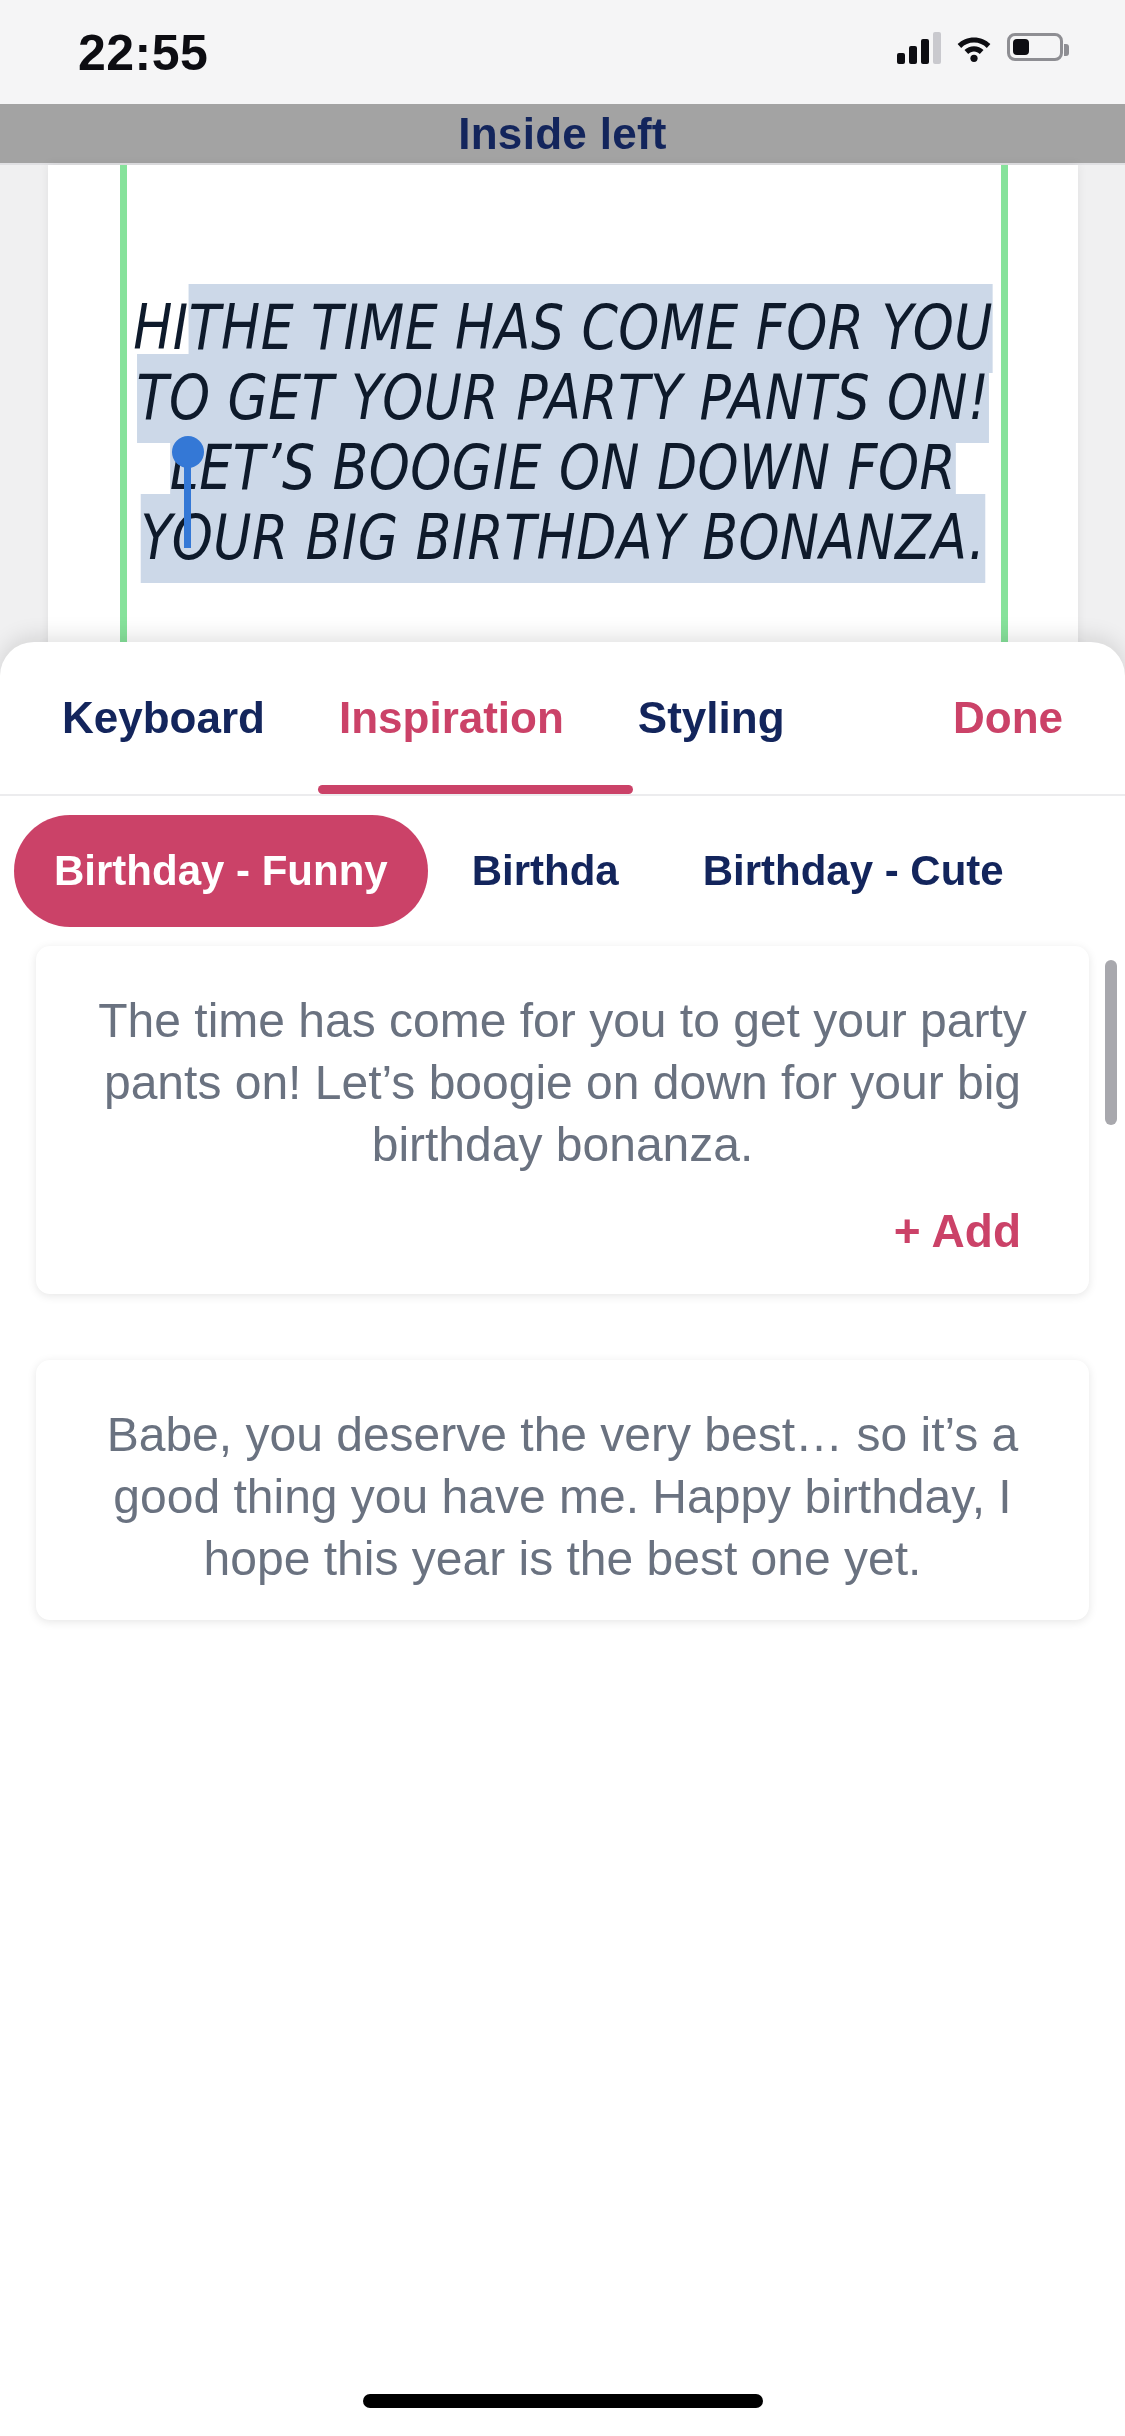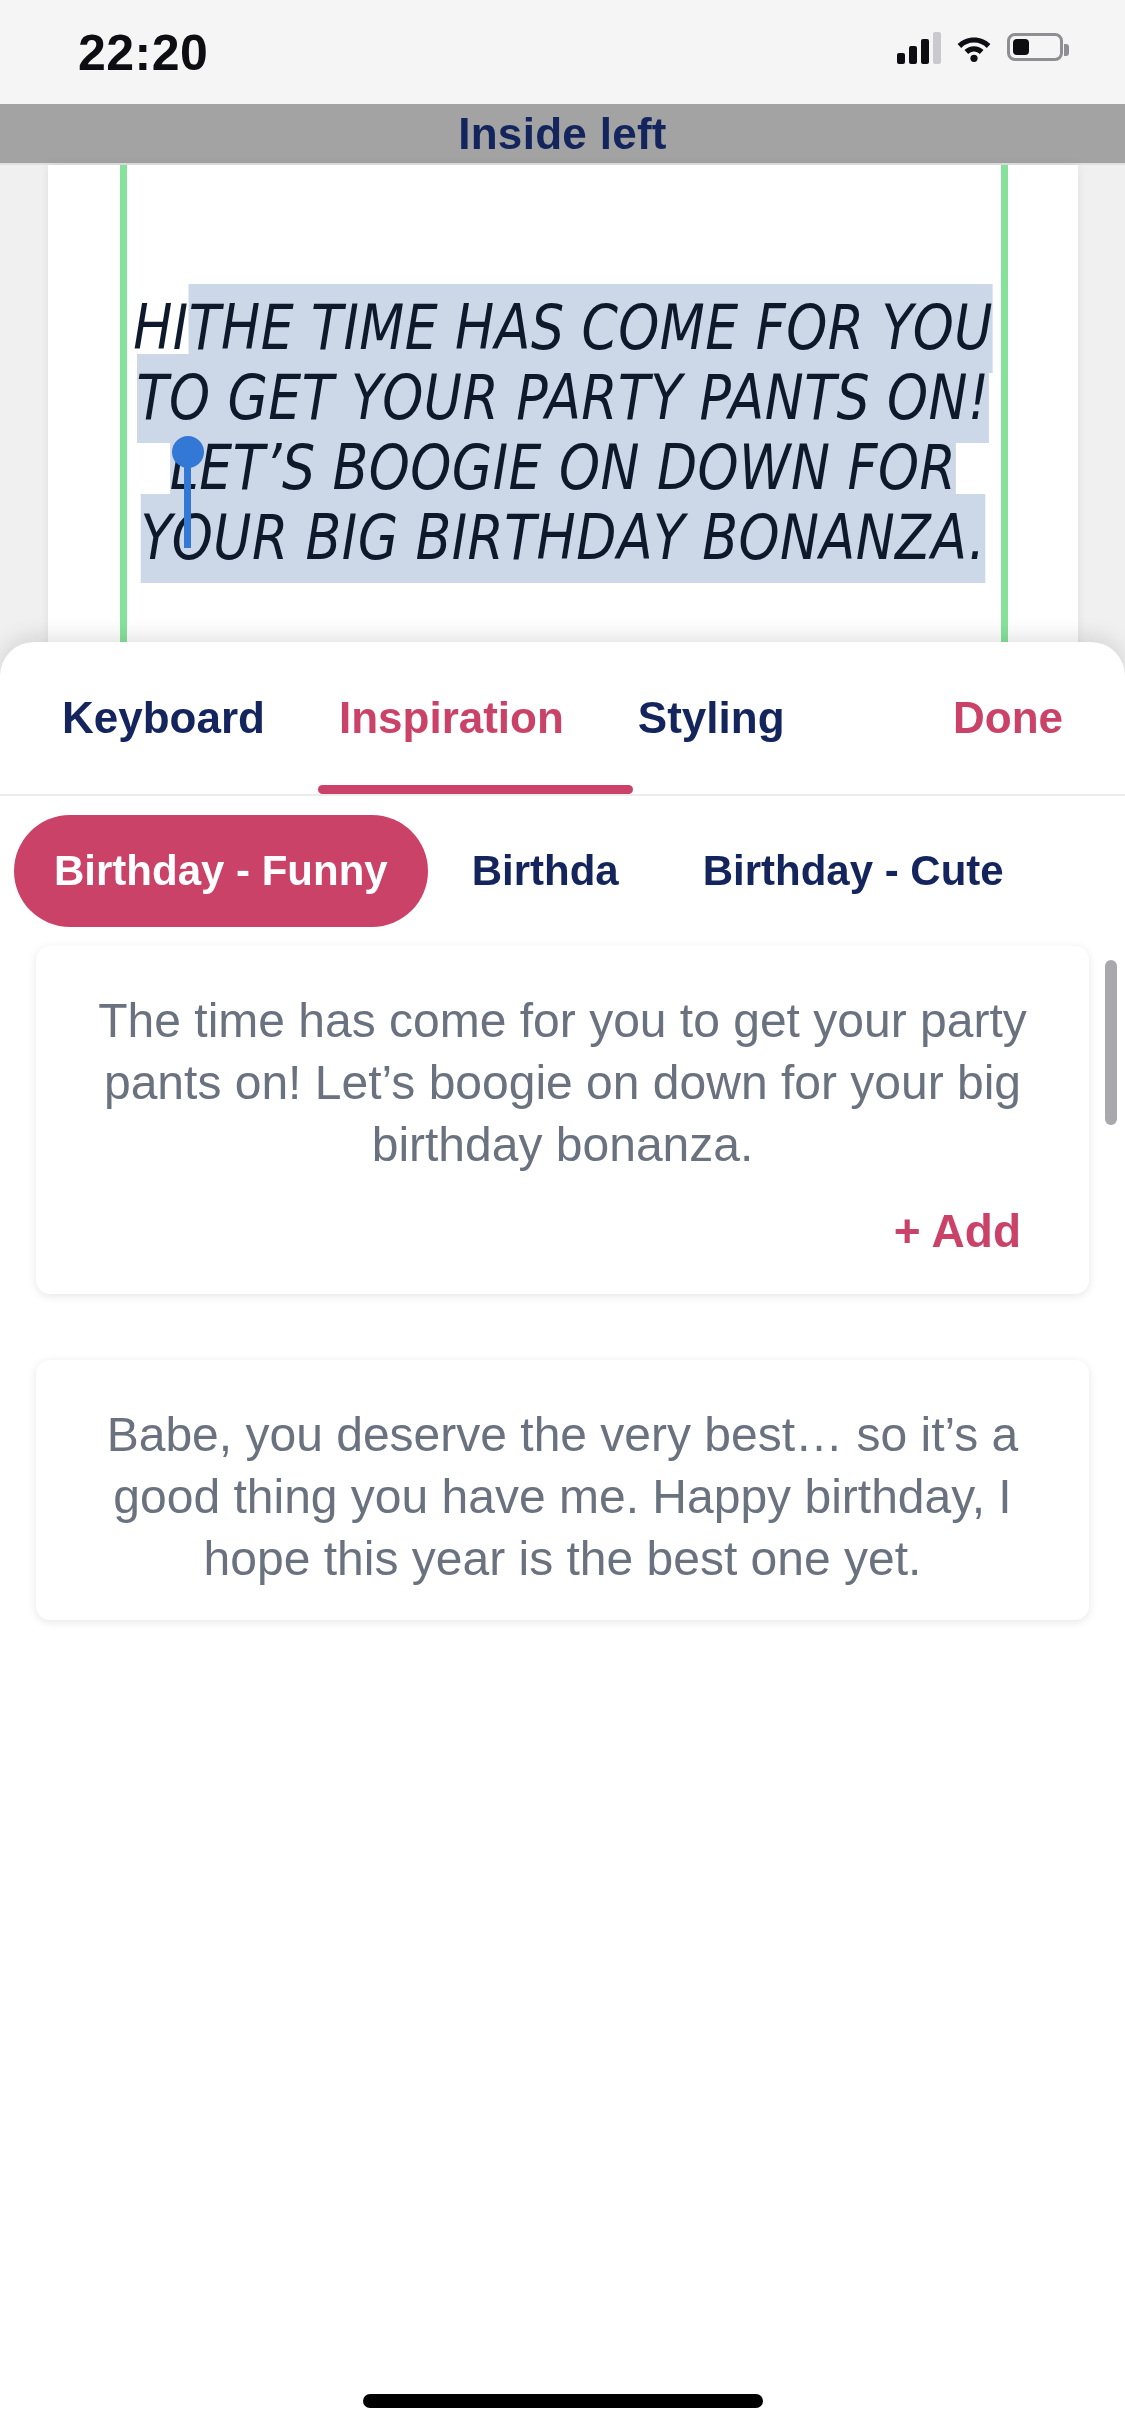--- a/index.html
+++ b/index.html
@@ -214,21 +214,21 @@
     width:400px; height:14px;
     background:#000000; border-radius:8px;
   }
 </style>
 </head>
 <body>
 
 <div class="screen">
 
   <div class="statusbar">
-    <div class="status-time">22:20</div>
+    <div class="status-time">22:55</div>
     <div class="status-right">
       <span class="sig">
           <i></i>
           <i></i>
           <i></i>
           <i></i>
         </span>
       <span class="wifi">
         <svg viewBox="0 0 38 30" width="38" height="30">
           <path d="M19 5.5C12.6 5.5 6.9 8 2.6 12.1l3.6 3.8C9.6 12.6 14 10.6 19 10.6s9.4 2 12.8 5.3l3.6-3.8C31.1 8 25.4 5.5 19 5.5z" fill="#0d0d12"></path>

